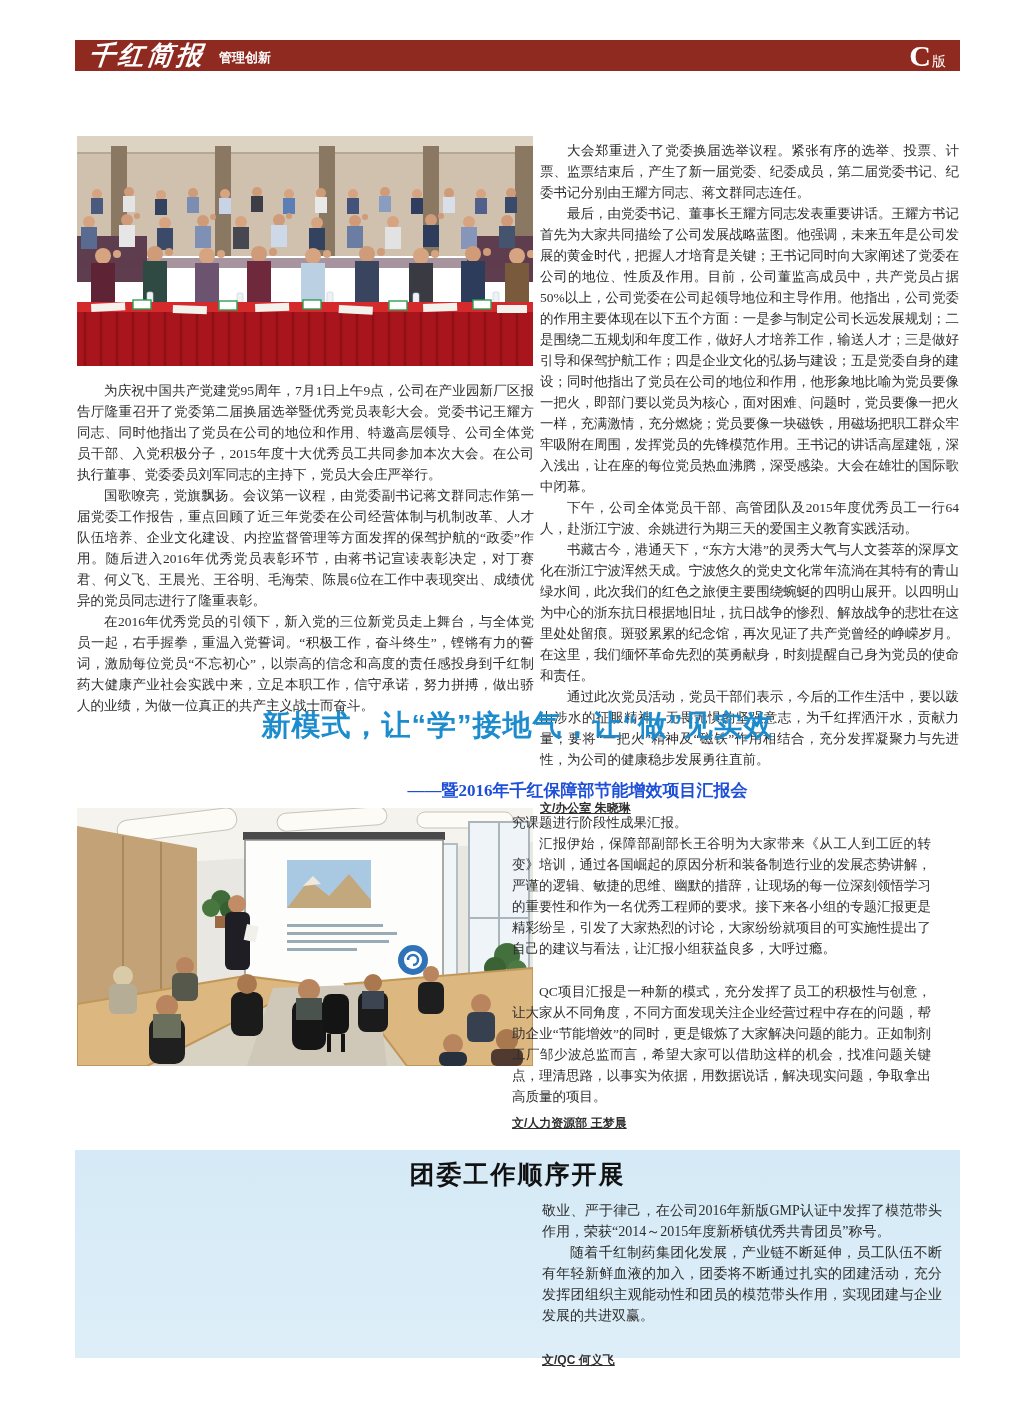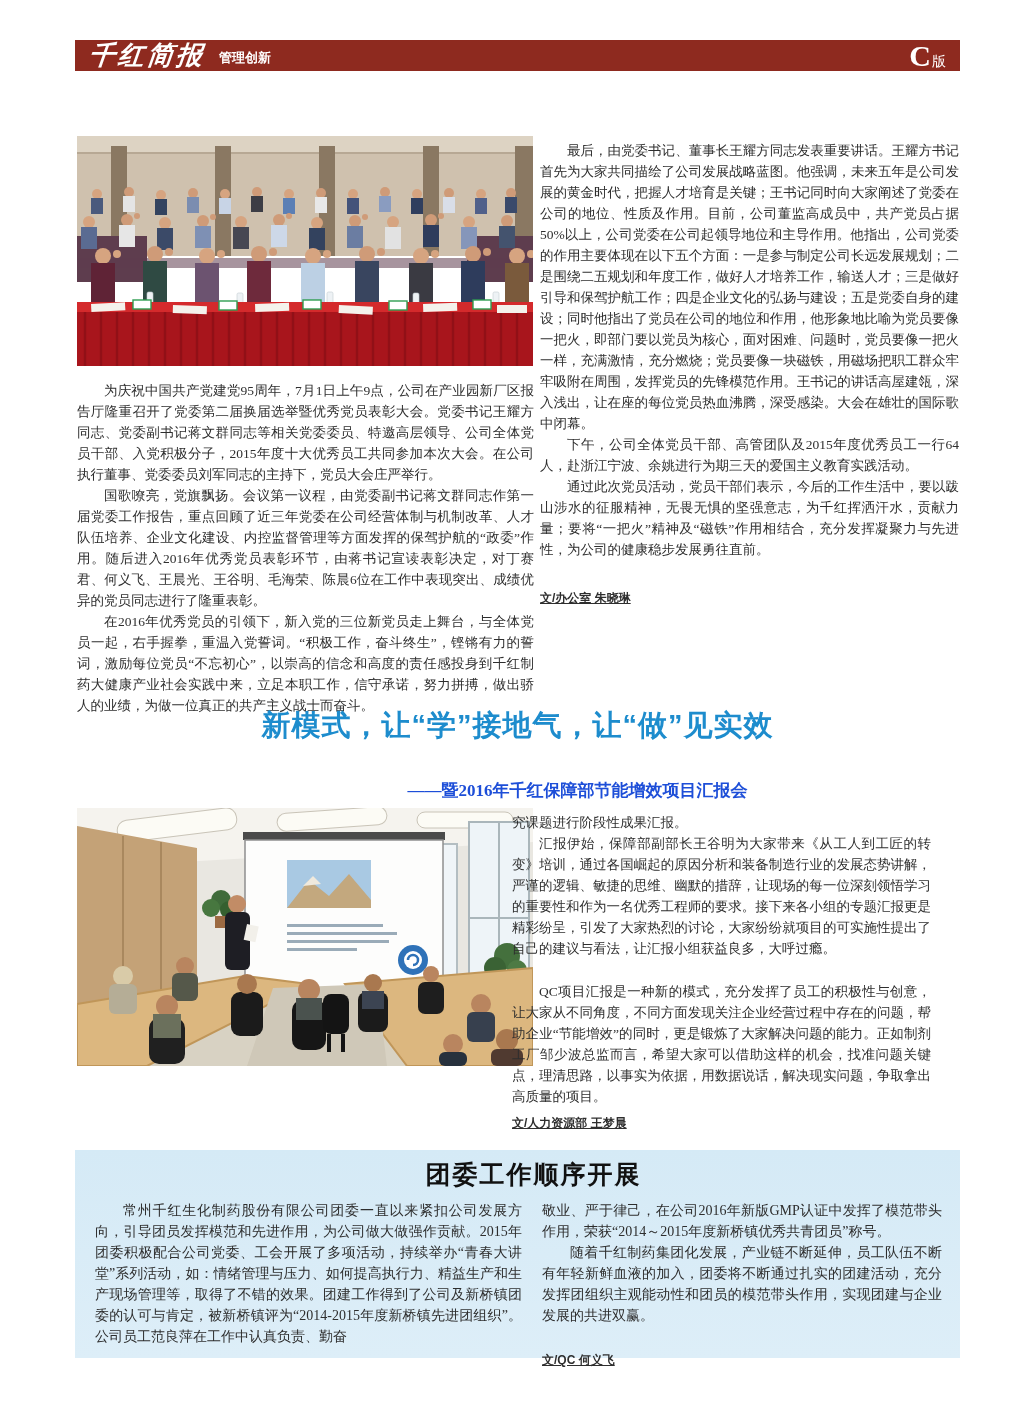--- a/index.html
+++ b/index.html
@@ -43,21 +43,21 @@
   
   .photo{position:absolute;display:block;}
   .photo1{left:77px;top:136px;width:456px;height:230px;}
   .photo2{left:77px;top:808px;width:456px;height:258px;}
 
   
   .panel{position:absolute;left:75px;top:1150px;width:885px;height:208px;
          background:linear-gradient(#d5eaf6,#ddeef8);}
   .panel-title{position:absolute;left:0;top:8px;width:100%;text-align:center;
                font-family:"Liberation Serif",serif;font-weight:bold;font-size:25px;color:#111;
-               letter-spacing:2px;padding-left:16px;}
+               letter-spacing:2px;}
   .panel .col{font-size:14px;line-height:21px;}
   .p-left {left:20px; top:50px;width:427px;}
   .p-right{left:467px;top:50px;width:400px;}
   .panel .byline{margin-top:24px !important;}
 </style>
 </head>
 <body>
 
 <div class="page">
 
@@ -305,28 +305,30 @@
             <rect x="142" y="165" width="18" height="9"></rect>
           <rect x="226" y="164" width="18" height="9"></rect>
             <rect x="312" y="165" width="18" height="9"></rect>
           <rect x="396" y="164" width="18" height="9"></rect>
         </g>
       </g>
     </g>
   </svg>
 
   <div class="col a1-left">
-    <p>为庆祝中国共产党建党95周年，7月1日上午9点，公司在产业园新厂区报告厅隆重召开了党委第二届换届选举暨优秀党员表彰大会。党委书记王耀方同志、党委副书记蒋文群同志等相关党委委员、特邀高层领导、公司全体党员干部、入党积极分子，2015年度十大优秀员工共同参加本次大会。在公司执行董事、党委委员刘军同志的主持下，党员大会庄严举行。</p>
+    <p>为庆祝中国共产党建党95周年，7月1日上午9点，公司在产业园新厂区报告厅隆重召开了党委第二届换届选举暨优秀党员表彰大会。党委书记王耀方同志、同时他指出了党员在公司的地位和作用、特邀高层领导、公司全体党员干部、入党积极分子，2015年度十大优秀员工共同参加本次大会。在公司执行董事、党委委员刘军同志的主持下，党员大会庄严举行。</p>
     <p>国歌嘹亮，党旗飘扬。会议第一议程，由党委副书记蒋文群同志作第一届党委工作报告，重点回顾了近三年党委在公司经营体制与机制改革、人才队伍培养、企业文化建设、内控监督管理等方面发挥的保驾护航的“政委”作用。随后进入2016年优秀党员表彰环节，由蒋书记宣读表彰决定，对丁赛君、何义飞、王晨光、王谷明、毛海荣、陈晨6位在工作中表现突出、成绩优异的党员同志进行了隆重表彰。</p>
     <p>在2016年优秀党员的引领下，新入党的三位新党员走上舞台，与全体党员一起，右手握拳，重温入党誓词。“积极工作，奋斗终生”，铿锵有力的誓词，激励每位党员“不忘初心”，以崇高的信念和高度的责任感投身到千红制药大健康产业社会实践中来，立足本职工作，信守承诺，努力拼搏，做出骄人的业绩，为做一位真正的共产主义战士而奋斗。</p>
   </div>
 
   <div class="col a1-right">
+    <p>大会郑重进入了党委换届选举议程。紧张有序的选举、投票、计票、监票结束后，产生了新一届党委、纪委成员，第二届党委书记、纪委书记分别由王耀方同志、蒋文群同志连任。</p>
     <p>最后，由党委书记、董事长王耀方同志发表重要讲话。王耀方书记首先为大家共同描绘了公司发展战略蓝图。他强调，未来五年是公司发展的黄金时代，把握人才培育是关键；王书记同时向大家阐述了党委在公司的地位、性质及作用。目前，公司董监高成员中，共产党员占据50%以上，公司党委在公司起领导地位和主导作用。他指出，公司党委的作用主要体现在以下五个方面：一是参与制定公司长远发展规划；二是围绕二五规划和年度工作，做好人才培养工作，输送人才；三是做好引导和保驾护航工作；四是企业文化的弘扬与建设；五是党委自身的建设；同时他指出了党员在公司的地位和作用，他形象地比喻为党员要像一把火，即部门要以党员为核心，面对困难、问题时，党员要像一把火一样，充满激情，充分燃烧；党员要像一块磁铁，用磁场把职工群众牢牢吸附在周围，发挥党员的先锋模范作用。王书记的讲话高屋建瓴，深入浅出，让在座的每位党员热血沸腾，深受感染。大会在雄壮的国际歌中闭幕。</p>
     <p>下午，公司全体党员干部、高管团队及2015年度优秀员工一行64人，赴浙江宁波、余姚进行为期三天的爱国主义教育实践活动。</p>
+    <p>书藏古今，港通天下，“东方大港”的灵秀大气与人文荟萃的深厚文化在浙江宁波浑然天成。宁波悠久的党史文化常年流淌在其特有的青山绿水间，此次我们的红色之旅便主要围绕蜿蜒的四明山展开。以四明山为中心的浙东抗日根据地旧址，抗日战争的惨烈、解放战争的悲壮在这里处处留痕。斑驳累累的纪念馆，再次见证了共产党曾经的峥嵘岁月。在这里，我们缅怀革命先烈的英勇献身，时刻提醒自己身为党员的使命和责任。</p>
     <p>通过此次党员活动，党员干部们表示，今后的工作生活中，要以跋山涉水的征服精神，无畏无惧的坚强意志，为千红挥洒汗水，贡献力量；要将“一把火”精神及“磁铁”作用相结合，充分发挥凝聚力与先进性，为公司的健康稳步发展勇往直前。</p>
     <p class="byline">文/办公室 朱晓琳</p>
   </div>
 
   <div class="headline2">新模式，让“学”接地气，让“做”见实效</div>
   <div class="subtitle2">——暨2016年千红保障部节能增效项目汇报会</div>
 
   <svg class="photo photo2" viewBox="0 0 456 258" aria-hidden="true">
     <rect x="0" y="0" width="456" height="258" fill="#e9e7e1"></rect>
 
@@ -454,23 +456,20 @@
 
   <div class="col a2-right">
     <p class="cont">究课题进行阶段性成果汇报。</p>
     <p>汇报伊始，保障部副部长王谷明为大家带来《从工人到工匠的转变》培训，通过各国崛起的原因分析和装备制造行业的发展态势讲解，严谨的逻辑、敏捷的思维、幽默的措辞，让现场的每一位深刻领悟学习的重要性和作为一名优秀工程师的要求。接下来各小组的专题汇报更是精彩纷呈，引发了大家热烈的讨论，大家纷纷就项目的可实施性提出了自己的建议与看法，让汇报小组获益良多，大呼过瘾。</p>
     <p class="gap-before">QC项目汇报是一种新的模式，充分发挥了员工的积极性与创意，让大家从不同角度，不同方面发现关注企业经营过程中存在的问题，帮助企业“节能增效”的同时，更是锻炼了大家解决问题的能力。正如制剂工厂邹少波总监而言，希望大家可以借助这样的机会，找准问题关键点，理清思路，以事实为依据，用数据说话，解决现实问题，争取拿出高质量的项目。</p>
     <p class="byline" style="margin-top:6px !important;">文/人力资源部 王梦晨</p>
   </div>
 
   <div class="panel">
     <div class="panel-title">团委工作顺序开展</div>
-    <div class="col p-left">
-      <p>常州千红生化制药股份有限公司团委一直以来紧扣公司发展方向，引导团员发挥模范和先进作用，为公司做大做强作贡献。2015年团委积极配合公司党委、工会开展了多项活动，持续举办“青春大讲堂”系列活动，如：情绪管理与压力、如何提高执行力、精益生产和生产现场管理等，取得了不错的效果。团建工作得到了公司及新桥镇团委的认可与肯定，被新桥镇评为“2014-2015年度新桥镇先进团组织”。公司员工范良萍在工作中认真负责、勤奋</p>
-    </div>
     <div class="col p-right">
       <p class="cont">敬业、严于律己，在公司2016年新版GMP认证中发挥了模范带头作用，荣获“2014～2015年度新桥镇优秀共青团员”称号。</p>
       <p>随着千红制药集团化发展，产业链不断延伸，员工队伍不断有年轻新鲜血液的加入，团委将不断通过扎实的团建活动，充分发挥团组织主观能动性和团员的模范带头作用，实现团建与企业发展的共进双赢。</p>
       <p class="byline">文/QC 何义飞</p>
     </div>
   </div>
 
 </div>
 
 </body></html>

